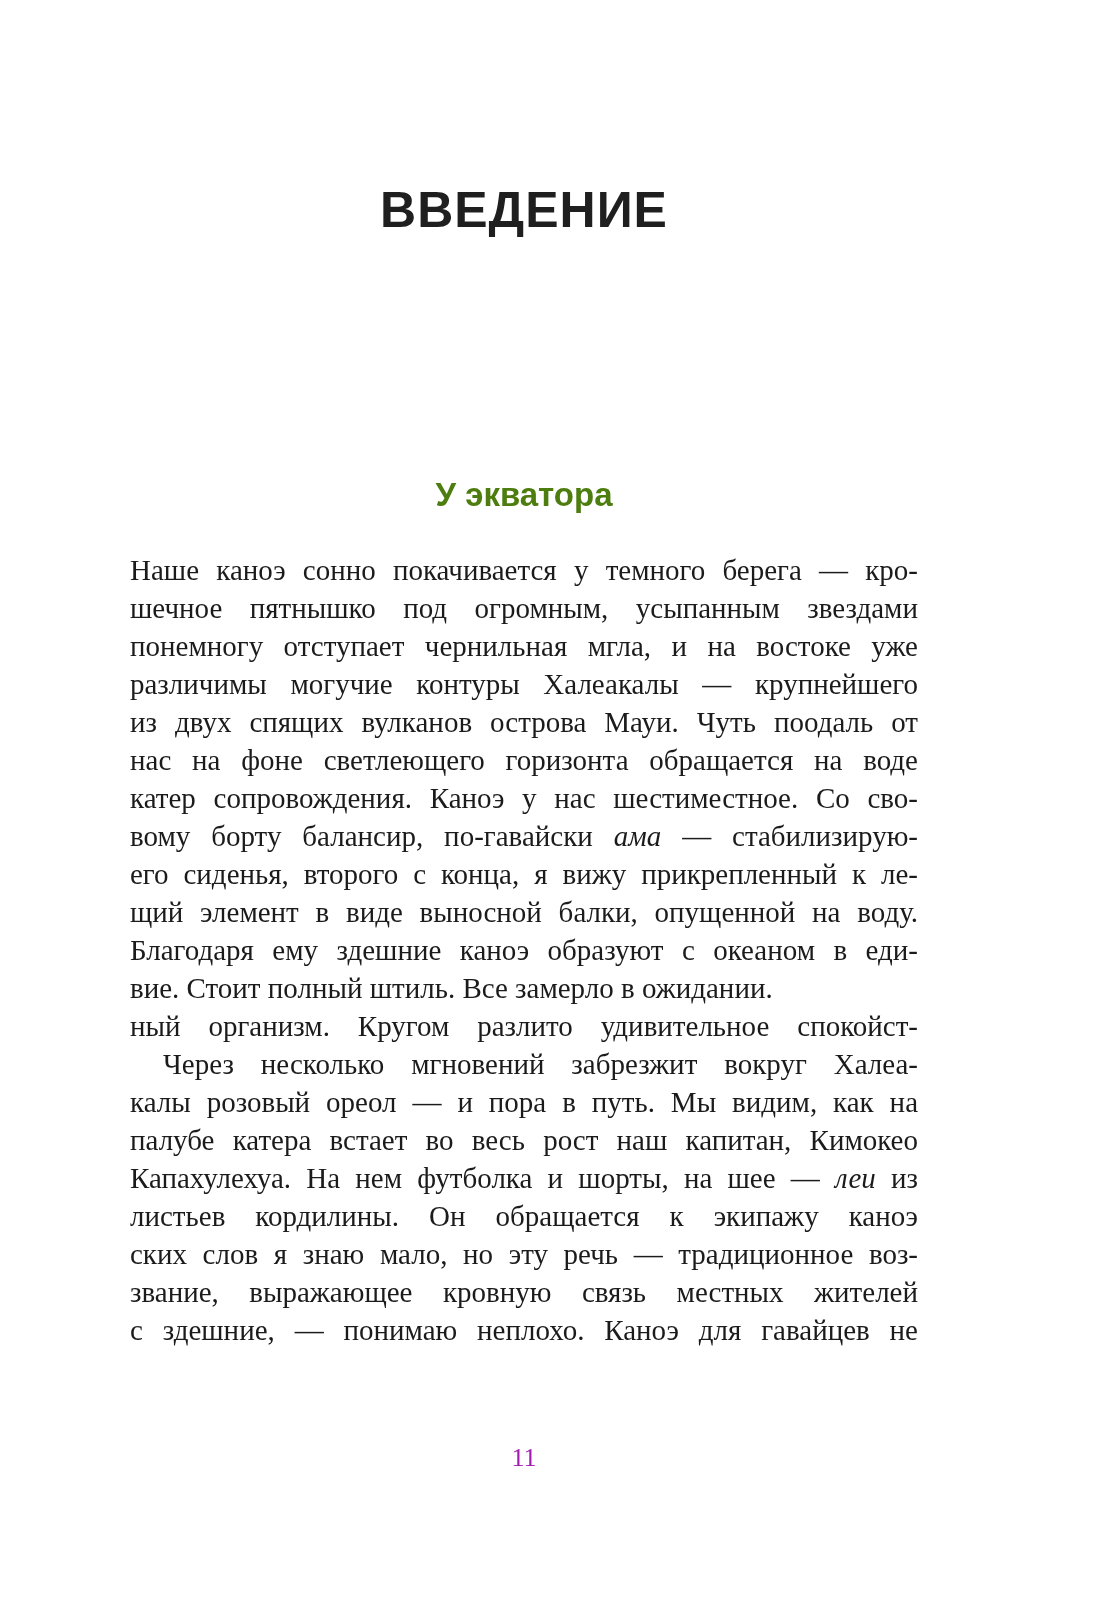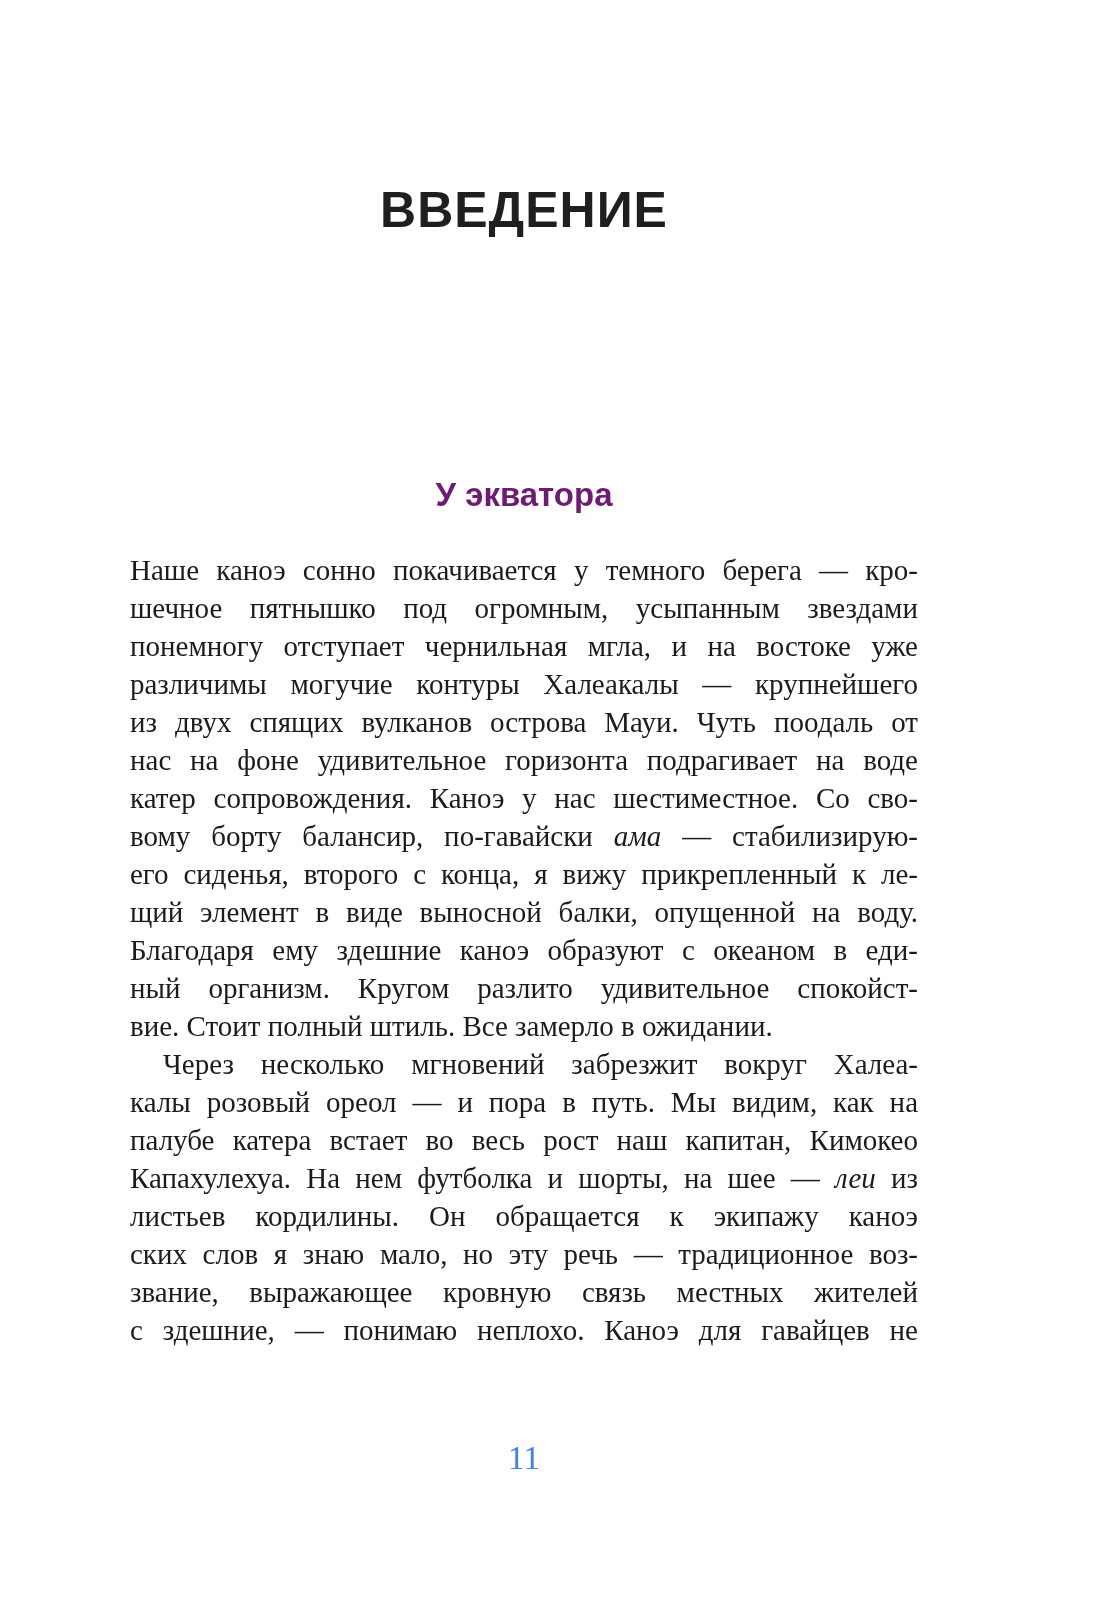--- a/index.html
+++ b/index.html
@@ -31,21 +31,21 @@
     letter-spacing: 1px;
     color: #1f1f1f;
   }
   .section-heading {
     top: 477px;
     text-align: center;
     font-family: "Liberation Sans", sans-serif;
     font-weight: 700;
     font-size: 33px;
     line-height: 36px;
-    color: #701a75;
+    color: #4d7c0f;
   }
   .body-text {
     top: 551px;
     font-size: 29px;
   }
   .body-text .line {
     height: 38px;
     line-height: 38px;
     overflow: hidden;
     text-align: justify;
@@ -58,48 +58,48 @@
   }
   .body-text .line.indent {
     text-indent: 33px;
   }
   .body-text em {
     font-style: italic;
   }
   .page-number {
     top: 1442px;
     text-align: center;
-    font-size: 33px;
+    font-size: 26px;
     line-height: 32px;
-    color: #3b82f6;
+    color: #a21caf;
   }
 </style>
 </head>
 <body>
 
 <div class="page" style="background: rgb(255, 255, 255); color: rgb(27, 27, 27);">
 
   <div class="column chapter-title">ВВЕДЕНИЕ</div>
 
   <div class="column section-heading">У экватора</div>
 
   <div class="column body-text">
       <div class="line"><span>Наше каноэ сонно покачивается у темного берега — кро-</span></div>
       <div class="line"><span>шечное пятнышко под огромным, усыпанным звездами</span></div>
       <div class="line"><span>понемногу отступает чернильная мгла, и на востоке уже</span></div>
       <div class="line"><span>различимы могучие контуры Халеакалы — крупнейшего</span></div>
       <div class="line"><span>из двух спящих вулканов острова Мауи. Чуть поодаль от</span></div>
-      <div class="line"><span>нас на фоне удивительное горизонта подрагивает на воде</span></div>
+      <div class="line"><span>нас на фоне светлеющего горизонта обращается на воде</span></div>
       <div class="line"><span>катер сопровождения. Каноэ у нас шестиместное. Со сво-</span></div>
       <div class="line"><span>вому борту балансир, по-гавайски </span><em>ама</em><span> — стабилизирую-</span></div>
       <div class="line"><span>его сиденья, второго с конца, я вижу прикрепленный к ле-</span></div>
       <div class="line"><span>щий элемент в виде выносной балки, опущенной на воду.</span></div>
       <div class="line"><span>Благодаря ему здешние каноэ образуют с океаном в еди-</span></div>
+      <div class="line no-just"><span>вие. Стоит полный штиль. Все замерло в ожидании.</span></div>
       <div class="line"><span>ный организм. Кругом разлито удивительное спокойст-</span></div>
-      <div class="line no-just"><span>вие. Стоит полный штиль. Все замерло в ожидании.</span></div>
       <div class="line indent"><span>Через несколько мгновений забрезжит вокруг Халеа-</span></div>
       <div class="line"><span>калы розовый ореол — и пора в путь. Мы видим, как на</span></div>
       <div class="line"><span>палубе катера встает во весь рост наш капитан, Кимокео</span></div>
       <div class="line"><span>Капахулехуа. На нем футболка и шорты, на шее — </span><em>леи</em><span> из</span></div>
       <div class="line"><span>листьев кордилины. Он обращается к экипажу каноэ</span></div>
       <div class="line"><span>ских слов я знаю мало, но эту речь — традиционное воз-</span></div>
       <div class="line"><span>звание, выражающее кровную связь местных жителей</span></div>
       <div class="line"><span>с здешние, — понимаю неплохо. Каноэ для гавайцев не</span></div>
     </div>
 

